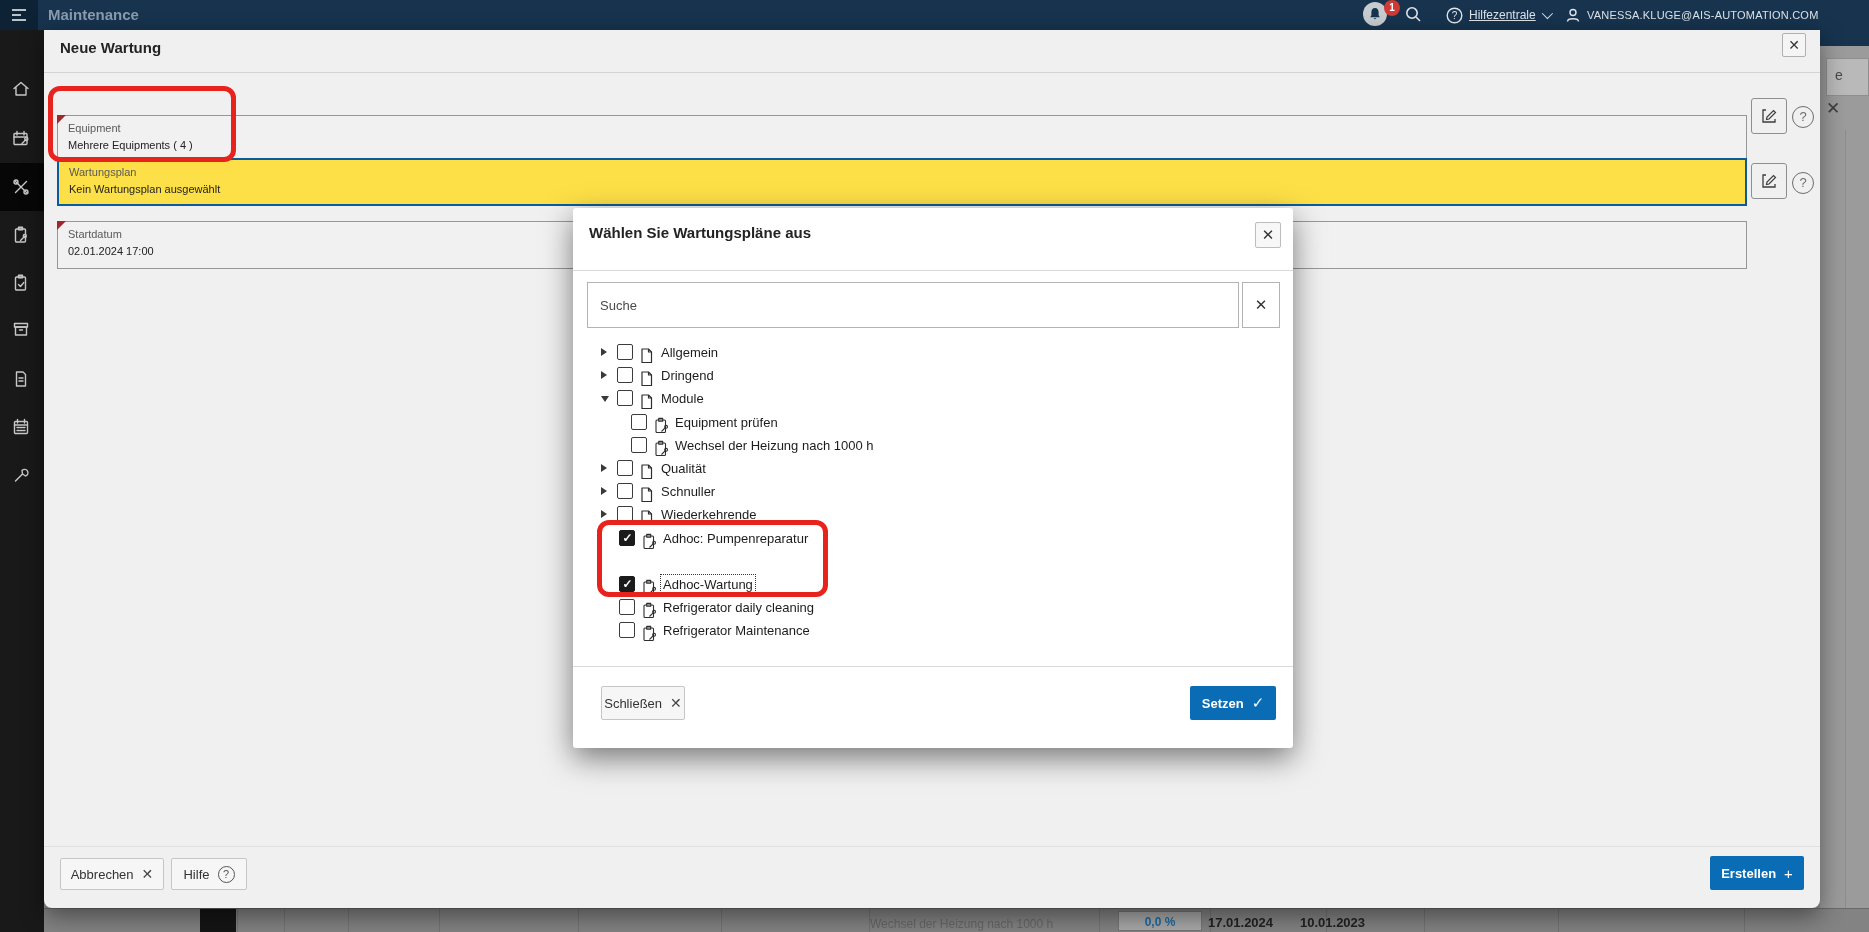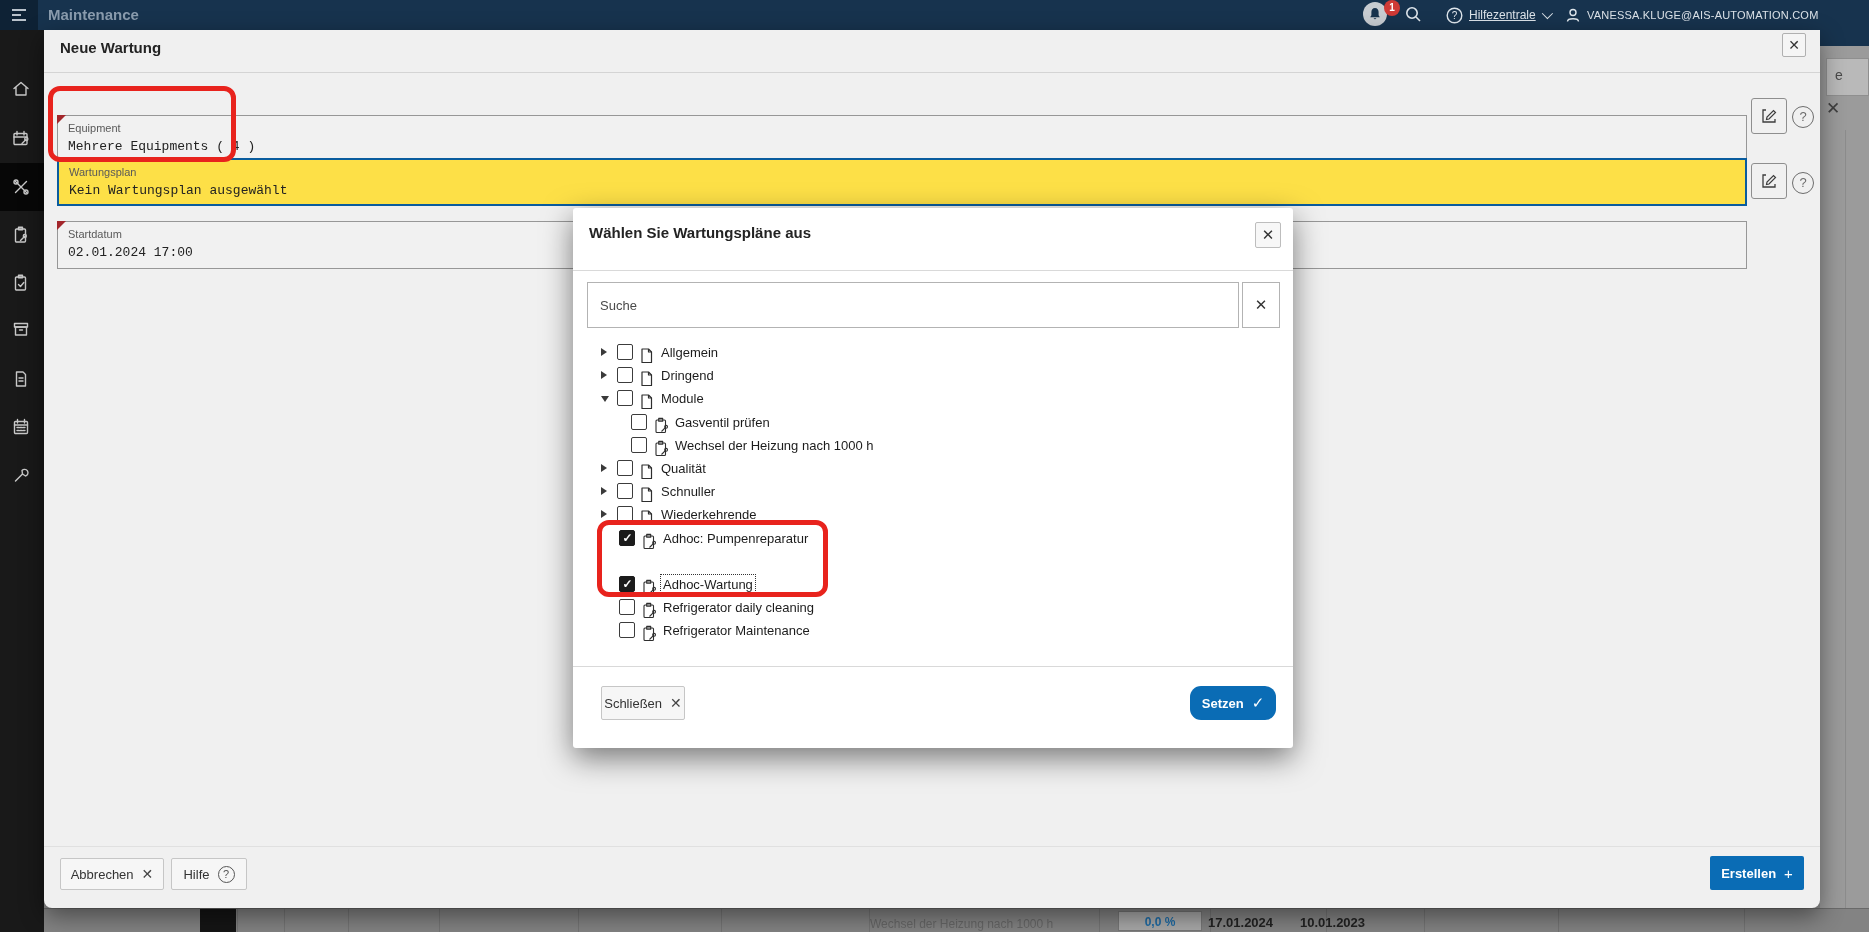--- a/index.html
+++ b/index.html
@@ -57,21 +57,21 @@
            border-radius:0 0 8px 8px; box-shadow:0 8px 24px rgba(0,0,0,.45); }
   #modal-title { left:16px; top:9px; font-size:15px; font-weight:600; color:#232323; }
   #modal-sep { left:0; top:42px; width:1776px; height:1px; background:#d4d4d4; }
   #modal-close { left:1738px; top:3px; width:24px; height:24px; background:#f5f5f5;
                  border:1px solid #b0b0b0; border-radius:2px; text-align:center;
                  font-size:14px; line-height:22px; color:#333; cursor:pointer; }
   .field { position:absolute; left:13px; width:1690px; background:#f1f1f1; border:1px solid #979797; }
   .field .req { position:absolute; left:-1px; top:-1px; width:0; height:0;
                 border-top:9px solid #a3262b; border-right:9px solid transparent; }
   .field .flabel { position:absolute; left:10px; top:6px; font-size:11px; color:#595959; }
-  .field .fvalue { position:absolute; left:10px; top:23px; font-size:13px; color:#222;font-family:Liberation Mono, monospace; }
+  .field .fvalue { position:absolute; left:10px; top:23px; font-size:11px; color:#222; }
   #field-equipment { top:65px; height:59px;margin-top:20px; }
   #field-plan { top:128px; height:48px; border:2px solid #0a5c9e; background:#fde047; }
   #field-startdate { top:191px; height:48px; }
   .sq-btn { position:absolute; width:36px; height:36px; border:1px solid #8e8e8e; border-radius:3px;
             background:transparent; cursor:pointer; }
   .sq-btn svg { position:absolute; left:8px; top:8px; }
   .help-ico { position:absolute; width:22px; height:22px; border:1.5px solid #6d6d6d; border-radius:50%;
               color:#6d6d6d; font-size:13px; text-align:center; line-height:20px; cursor:pointer; }
   #edit-equipment { left:1707px; top:68px; } #help-equipment { left:1748px; top:76px; }
   #edit-plan { left:1707px; top:133px; }     #help-plan { left:1748px; top:142px; }
@@ -108,21 +108,21 @@
   .arrow.collapsed { border-left:6px solid #3a3a3a; border-top:4.5px solid transparent; border-bottom:4.5px solid transparent; }
   .arrow.expanded  { border-top:6px solid #3a3a3a; border-left:4.5px solid transparent; border-right:4.5px solid transparent; top:9px; }
   .cb { position:absolute; top:3px; width:16px; height:16px; border:1.6px solid #3c3c3c; border-radius:2px; background:#fff; }
   .cb.checked { background:#1b1b1b; border-color:#1b1b1b; }
   .cb.checked::after { content:"\2713"; position:absolute; left:2.5px; top:-0.5px; color:#fff; font-size:12px; font-weight:bold; }
   .trow svg { position:absolute; top:3px; }
   .tlabel { position:absolute; top:4px; font-size:13px; color:#1c1c1c; white-space:nowrap; }
   .tlabel.focused { outline:1px dotted #333; outline-offset:2px; }
   #dlg-sep-bottom { left:0; top:458px; width:720px; height:1px; background:#d9d9d9; }
   #btn-schliessen { left:28px; top:478px; width:84px; height:34px; }
-  #btn-setzen { left:617px; top:478px; width:86px; height:34px;border-radius:11px; }
+  #btn-setzen { left:617px; top:478px; width:86px; height:34px; }
 
   
   .annotation { position:absolute; border:5px solid #e8231d; border-radius:12px; pointer-events:none; z-index:50; }
   #annotation-equipment { left:48px; top:86px; width:188px; height:76px; }
   #annotation-adhoc { left:597px; top:520px; width:231px; height:77px; }
 </style>
 </head>
 <body>
 
 <div id="stage">
@@ -353,21 +353,21 @@
         <div class="trow" style="top: 77px;">
           <span class="cb" style="left:58px"></span>
           <span style="position:absolute; left:80px; top:3px;">
             <svg width="16" height="17" viewBox="0 0 16 17" fill="none" stroke="#2e2e2e" stroke-width="1.1" stroke-linejoin="round">
               <rect x="3" y="3" width="9.5" height="12.5" rx="1"></rect>
               <rect x="5.7" y="1.4" width="4" height="2.8"></rect>
               <path d="M8.5 14.5 L12.8 10.2"></path>
               <circle cx="13.1" cy="9.8" r="1.4"></circle>
             </svg>
           </span>
-          <span class="tlabel" style="left:102px">Gasventil prüfen</span>
+          <span class="tlabel" style="left:102px">Equipment prüfen</span>
         </div>
         <div class="trow" style="top: 100px;">
           <span class="cb" style="left:58px"></span>
           <span style="position:absolute; left:80px; top:3px;">
             <svg width="16" height="17" viewBox="0 0 16 17" fill="none" stroke="#2e2e2e" stroke-width="1.1" stroke-linejoin="round">
               <rect x="3" y="3" width="9.5" height="12.5" rx="1"></rect>
               <rect x="5.7" y="1.4" width="4" height="2.8"></rect>
               <path d="M8.5 14.5 L12.8 10.2"></path>
               <circle cx="13.1" cy="9.8" r="1.4"></circle>
             </svg>

